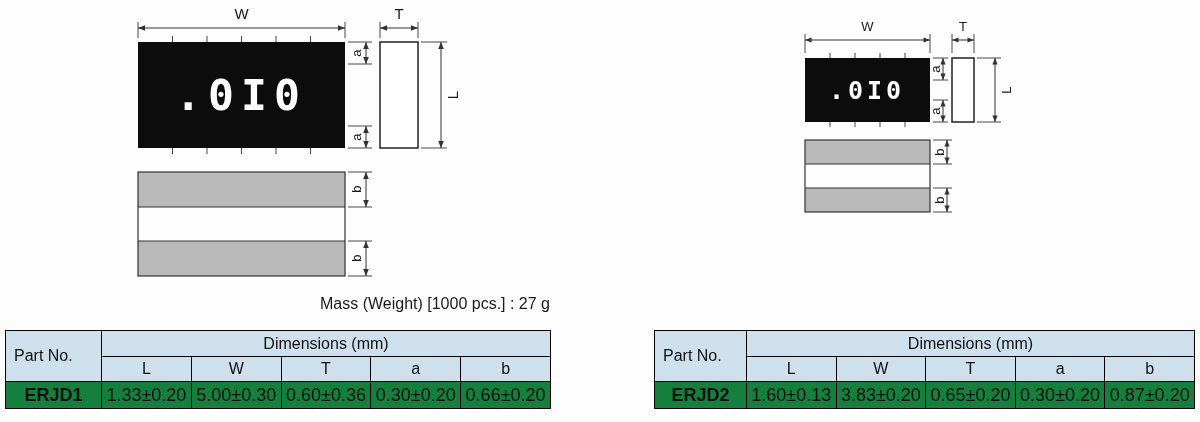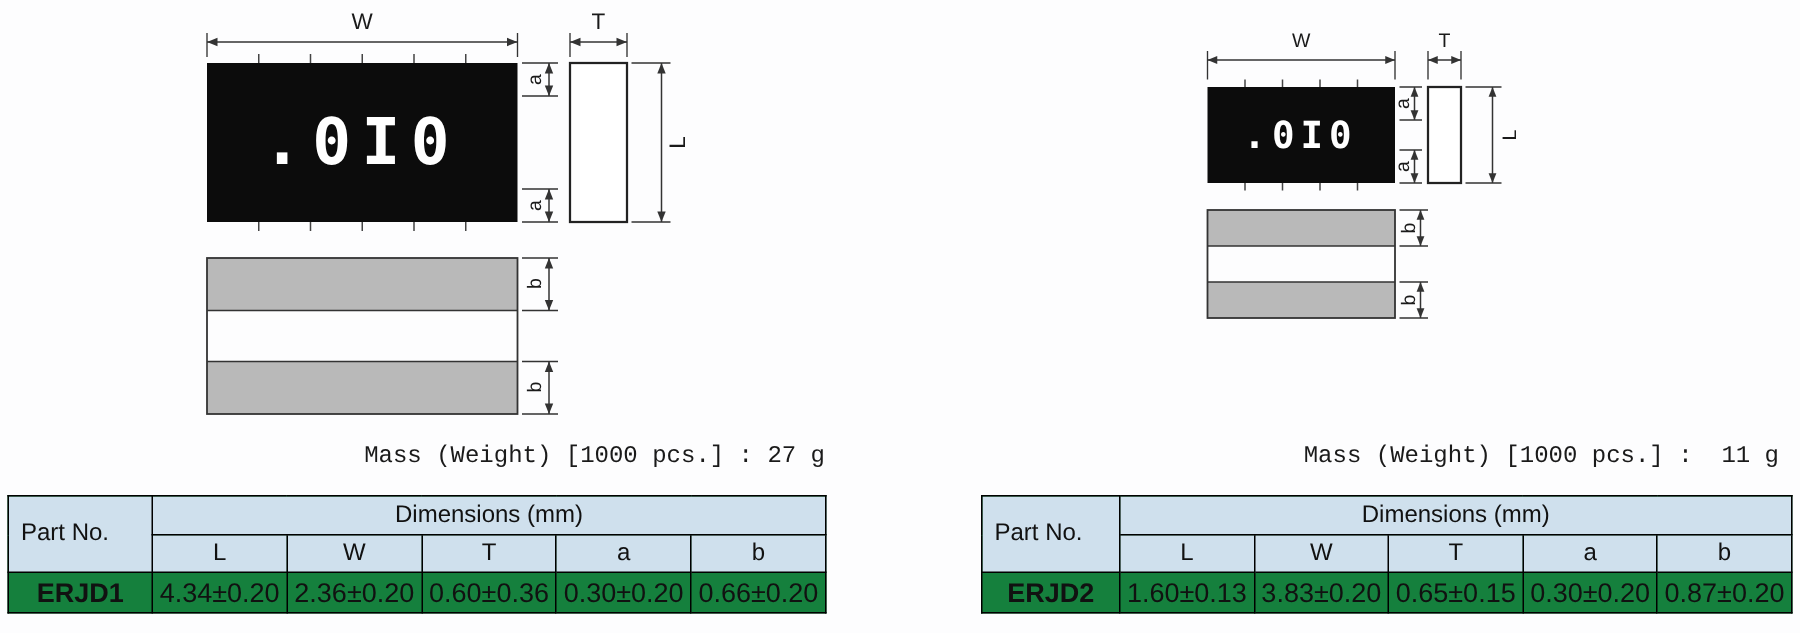--- a/index.html
+++ b/index.html
@@ -9,21 +9,21 @@
   .svg-left{left:0;}
   .svg-right{left:600px;}
   .ext{stroke:#333;stroke-width:0.9;fill:none;}
   .dim{stroke:#333;stroke-width:1;}
   .body-outline{fill:#ffffff;stroke:#222;stroke-width:1.5;}
   .dlabel{font-size:15px;fill:#1a1a1a;text-anchor:middle;font-family:"Liberation Sans",sans-serif;}
   .dlabel-s{font-size:13px;fill:#1a1a1a;text-anchor:middle;font-family:"Liberation Sans",sans-serif;}
   .marking{font-family:"DejaVu Sans Mono",monospace;font-weight:bold;fill:#ffffff;text-anchor:middle;dominant-baseline:central;}
   .marking-lg{font-size:43px;letter-spacing:7px;}
   .marking-sm{font-size:25px;letter-spacing:4px;}
-  .mass{position:absolute;top:295px;font-size:16px;color:#1a1a1a;text-align:right;white-space:pre;font-family:Liberation Mono, monospace;}
+  .mass{position:absolute;top:295px;font-size:16px;color:#1a1a1a;text-align:right;white-space:pre;}
   .mass-left{left:0;width:550px;}
   .mass-right{left:650px;width:536px;}
   .tbl{position:absolute;top:330px;border-collapse:collapse;table-layout:fixed;background:#15803d;color:#111;border:1.5px solid #000;}
   .tbl-left{left:5px;width:546px;}
   .tbl-right{left:654px;width:541px;}
   .tbl td{border:1px solid #000;text-align:center;vertical-align:middle;font-size:18px;padding:0;}
   .tbl tr.r1 td{height:26px;}
   .tbl tr.r2 td{height:25px;}
   .tbl tr.r3 td{height:27px;}
   td.hdr{background:#cfe0ed;font-size:16px;}
@@ -147,43 +147,42 @@
     <g>
       <path class="ext" d="M333,140 H352 M333,164 H352 M333,188 H352 M333,212 H352"></path>
       <line class="dim" x1="347" y1="140" x2="347" y2="164" marker-start="url(#arwR)" marker-end="url(#arwR)"></line>
       <line class="dim" x1="347" y1="188" x2="347" y2="212" marker-start="url(#arwR)" marker-end="url(#arwR)"></line>
       <text class="dlabel-s" transform="rotate(-90 339 152)" x="339" y="152" dominant-baseline="central">b</text>
       <text class="dlabel-s" transform="rotate(-90 339 200)" x="339" y="200" dominant-baseline="central">b</text>
     </g>
   </svg>
 
   <div class="mass mass-left">Mass (Weight) [1000 pcs.] : 27 g</div>
-  <div class="mass mass-right">Mass (Weight) [1000 pcs.] :  11 g</div>
 
   <table class="tbl tbl-left">
     <colgroup>
         <col style="width:96px">
         <col span="5">
       </colgroup>
     <tbody>
       <tr class="r1">
         <td rowspan="2" class="hdr part-hdr">Part No.</td>
         <td colspan="5" class="hdr">Dimensions (mm)</td>
       </tr>
       <tr class="r2">
         <td class="hdr">L</td>
         <td class="hdr">W</td>
         <td class="hdr">T</td>
         <td class="hdr">a</td>
         <td class="hdr">b</td>
       </tr>
       <tr class="r3">
         <td class="part-no">ERJD1</td>
-        <td>4.34±0.20</td>
-        <td>2.36±0.20</td>
+        <td>1.33±0.20</td>
+        <td>5.00±0.30</td>
         <td>0.60±0.36</td>
         <td>0.30±0.20</td>
         <td>0.66±0.20</td>
       </tr>
     </tbody>
   </table>
 
   <table class="tbl tbl-right">
     <colgroup>
         <col style="width:92px">
@@ -198,20 +197,20 @@
         <td class="hdr">L</td>
         <td class="hdr">W</td>
         <td class="hdr">T</td>
         <td class="hdr">a</td>
         <td class="hdr">b</td>
       </tr>
       <tr class="r3">
         <td class="part-no">ERJD2</td>
         <td>1.60±0.13</td>
         <td>3.83±0.20</td>
-        <td>0.65±0.15</td>
+        <td>0.65±0.20</td>
         <td>0.30±0.20</td>
         <td>0.87±0.20</td>
       </tr>
     </tbody>
   </table>
 
 </div>
 
 </body></html>

